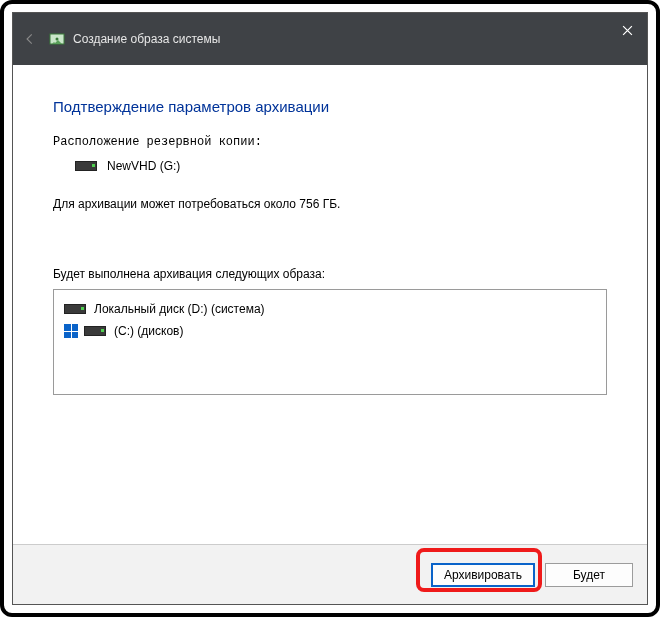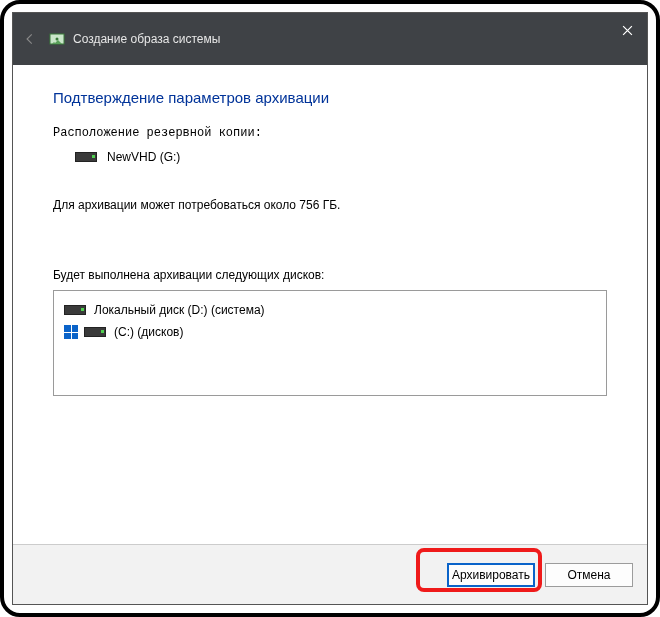--- a/index.html
+++ b/index.html
@@ -8,21 +8,21 @@
       font-size: 12px;
       background: #fff;
       width: 660px;
       height: 617px;
       overflow: hidden;
     }
     .outer-frame {
       width: 660px;
       height: 617px;
       border: 4px solid #000;
-      border-radius: 20px;
+      border-radius: 12px;
       background: #fff;
       position: relative;
       overflow: hidden;
     }
     .window {
       position: absolute;
       left: 8px;
       top: 8px;
       right: 8px;
       bottom: 8px;
@@ -62,40 +62,40 @@
       width: 28px;
       height: 22px;
       display: flex;
       align-items: center;
       justify-content: center;
       color: #fff;
       cursor: pointer;
     }
     .content {
       flex: 1;
-      padding: 24px 40px 0 40px;
+      padding: 33px 40px 0 40px;
       color: #000;
     }
     .heading {
       color: #003399;
       font-size: 15px;
       font-weight: 400;
       margin-bottom: 20px;
     }
     .label-text {
       font-size: 12px;
       margin-bottom: 10px;
       font-family: Liberation Mono, monospace;
     }
     .location-row {
       display: flex;
       align-items: center;
       gap: 10px;
       margin-left: 22px;
-      margin-bottom: 34px;
+      margin-bottom: 24px;
     }
     .hdd-icon {
       width: 22px;
       height: 10px;
       background: #3a3a3a;
       border: 1px solid #222;
       position: relative;
     }
     .hdd-icon::after {
       content: "";
@@ -148,21 +148,21 @@
       padding: 0 14px;
       gap: 10px;
     }
     .btn {
       min-width: 88px;
       height: 24px;
       background: #fdfdfd;
       border: 1px solid #9c9c9c;
       font-size: 12px;
       font-family: inherit;
-      padding: 0 4px;
+      padding: 0 12px;
       cursor: pointer;
     }
     .btn-primary {
       border: 1px solid #0a63c9;
       outline: 1px solid #0a63c9;
       outline-offset: -2px;
     }
     .highlight-ring {
       position: absolute;
       border: 4px solid #ef1a1a;
@@ -207,39 +207,39 @@
       <div class="heading">Подтверждение параметров архивации</div>
 
       <div class="label-text">Расположение резервной копии:</div>
       <div class="location-row">
         <span class="hdd-icon"></span>
         <span>NewVHD (G:)</span>
       </div>
 
       <div class="size-text">Для архивации может потребоваться около 756 ГБ.</div>
 
-      <div class="drives-label">Будет выполнена архивации следующих дисков:</div>
+      <div class="drives-label">Будет выполнена архивация следующих образа:</div>
       <div class="drives-box">
         <div class="drive-row">
           <span class="hdd-icon"></span>
           <span>Локальный диск (D:) (система)</span>
         </div>
         <div class="drive-row">
           <span class="win-flag">
               <div></div>
               <div></div>
               <div></div>
               <div></div>
             </span>
           <span class="hdd-icon"></span>
           <span>(C:) (дисков)</span>
         </div>
       </div>
     </div>
 
     <div class="footer">
       <button class="btn btn-primary">Архивировать</button>
-      <button class="btn">Отмена</button>
+      <button class="btn">Будет</button>
     </div>
 
     <div class="highlight-ring highlight-archive"></div>
   </div>
 </div>
 
 </body></html>

